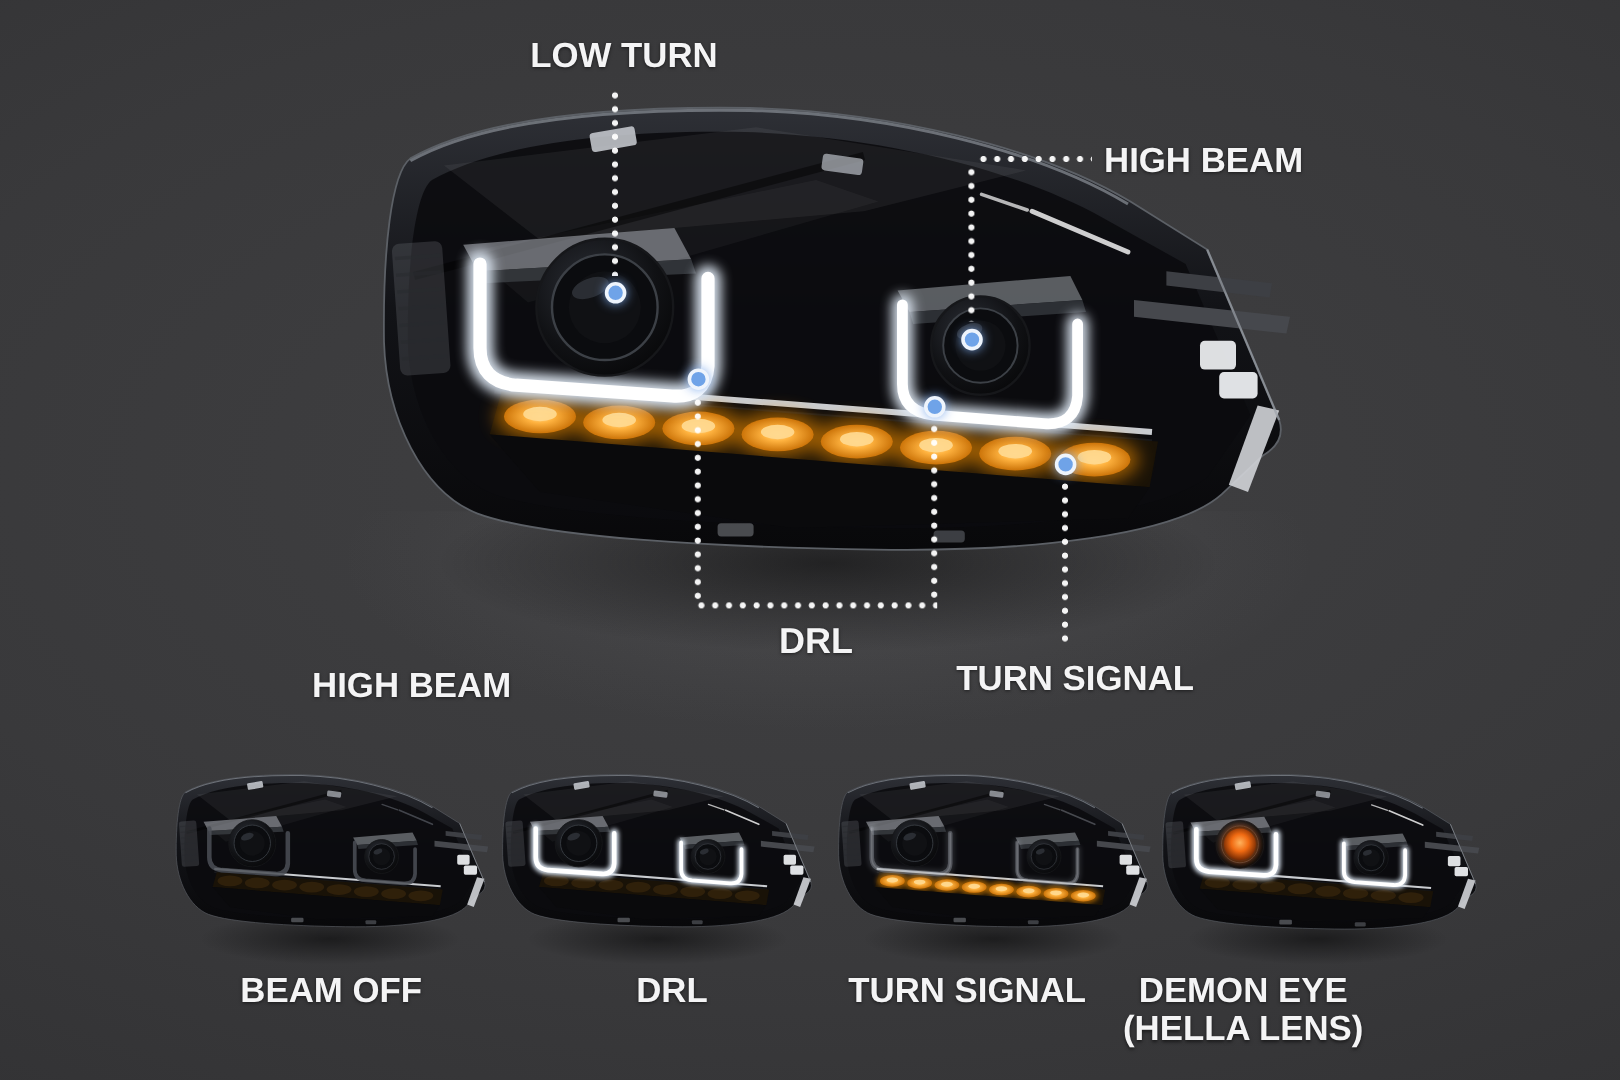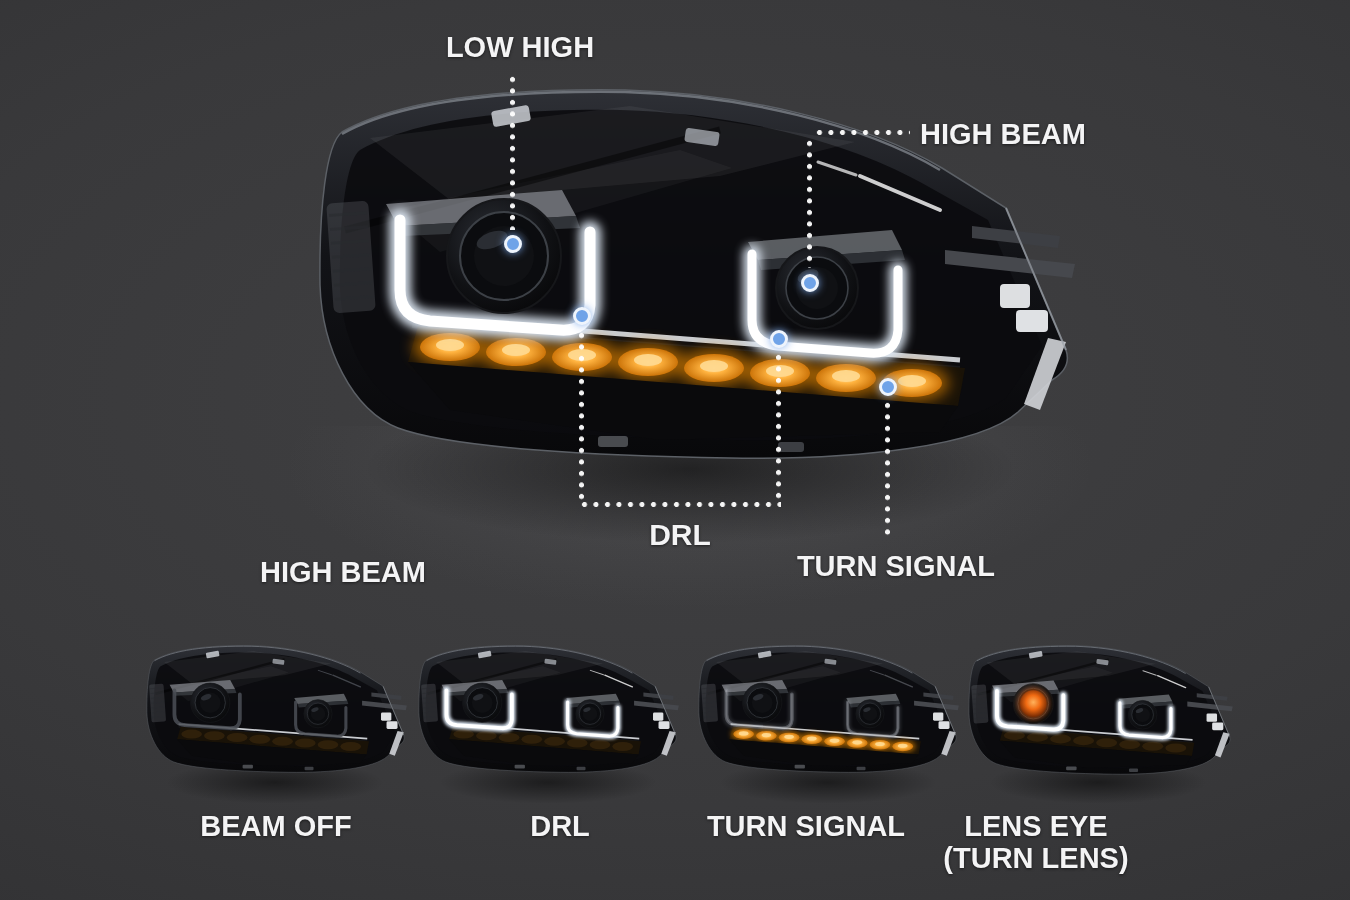--- a/index.html
+++ b/index.html
@@ -207,21 +207,21 @@
 
     <polygon points="672,146 760,156 758,168 672,158" fill="#3d3f44"></polygon>
     <polygon points="645,170 775,184 772,198 645,184" fill="#46484d"></polygon>
     <rect x="700" y="204" width="30" height="24" rx="4" fill="#e9ebed" opacity=".95"></rect>
     <rect x="716" y="230" width="32" height="22" rx="4" fill="#dfe1e4"></rect>
     <polygon points="748,258 766,262 740,330 724,324" fill="#d0d3d7" opacity=".9"></polygon>
     <path d="M 706,128 L 766,270" stroke="#9aa0a6" stroke-width="2" opacity=".7" fill="none"></path>
   </svg>
     </div>
 
-  <div class="lbl" style="left:370px;top:31px;width:300px;">LOW HIGH</div>
+  <div class="lbl" style="left:370px;top:31px;width:300px;">LOW TURN</div>
   <div class="dv" style="left:510px;top:74px;height:156px;"></div>
   <div class="marker" style="left:504px;top:235px;"></div>
 
   <div class="lbl left" style="left:920px;top:118px;width:300px;">HIGH BEAM</div>
   <div class="dh" style="left:814px;top:130px;width:96px;"></div>
   <div class="dv" style="left:807px;top:138px;height:130px;"></div>
   <div class="marker" style="left:801px;top:274px;"></div>
 
   <div class="marker" style="left:573px;top:307px;"></div>
   <div class="marker" style="left:770px;top:330px;"></div>
@@ -837,17 +837,17 @@
   <div class="lbl" style="left:136px;top:810px;width:280px;">
     <span>BEAM OFF</span>
   </div>
   <div class="lbl" style="left:420px;top:810px;width:280px;">
     <span>DRL</span>
   </div>
   <div class="lbl" style="left:666px;top:810px;width:280px;">
     <span>TURN SIGNAL</span>
   </div>
   <div class="lbl" style="left:896px;top:810px;width:280px;">
-    <div>LENS EYE</div>
-    <div>(TURN LENS)</div>
+    <div>DEMON EYE</div>
+    <div>(HELLA LENS)</div>
   </div>
 
 </div>
 
 </body></html>

